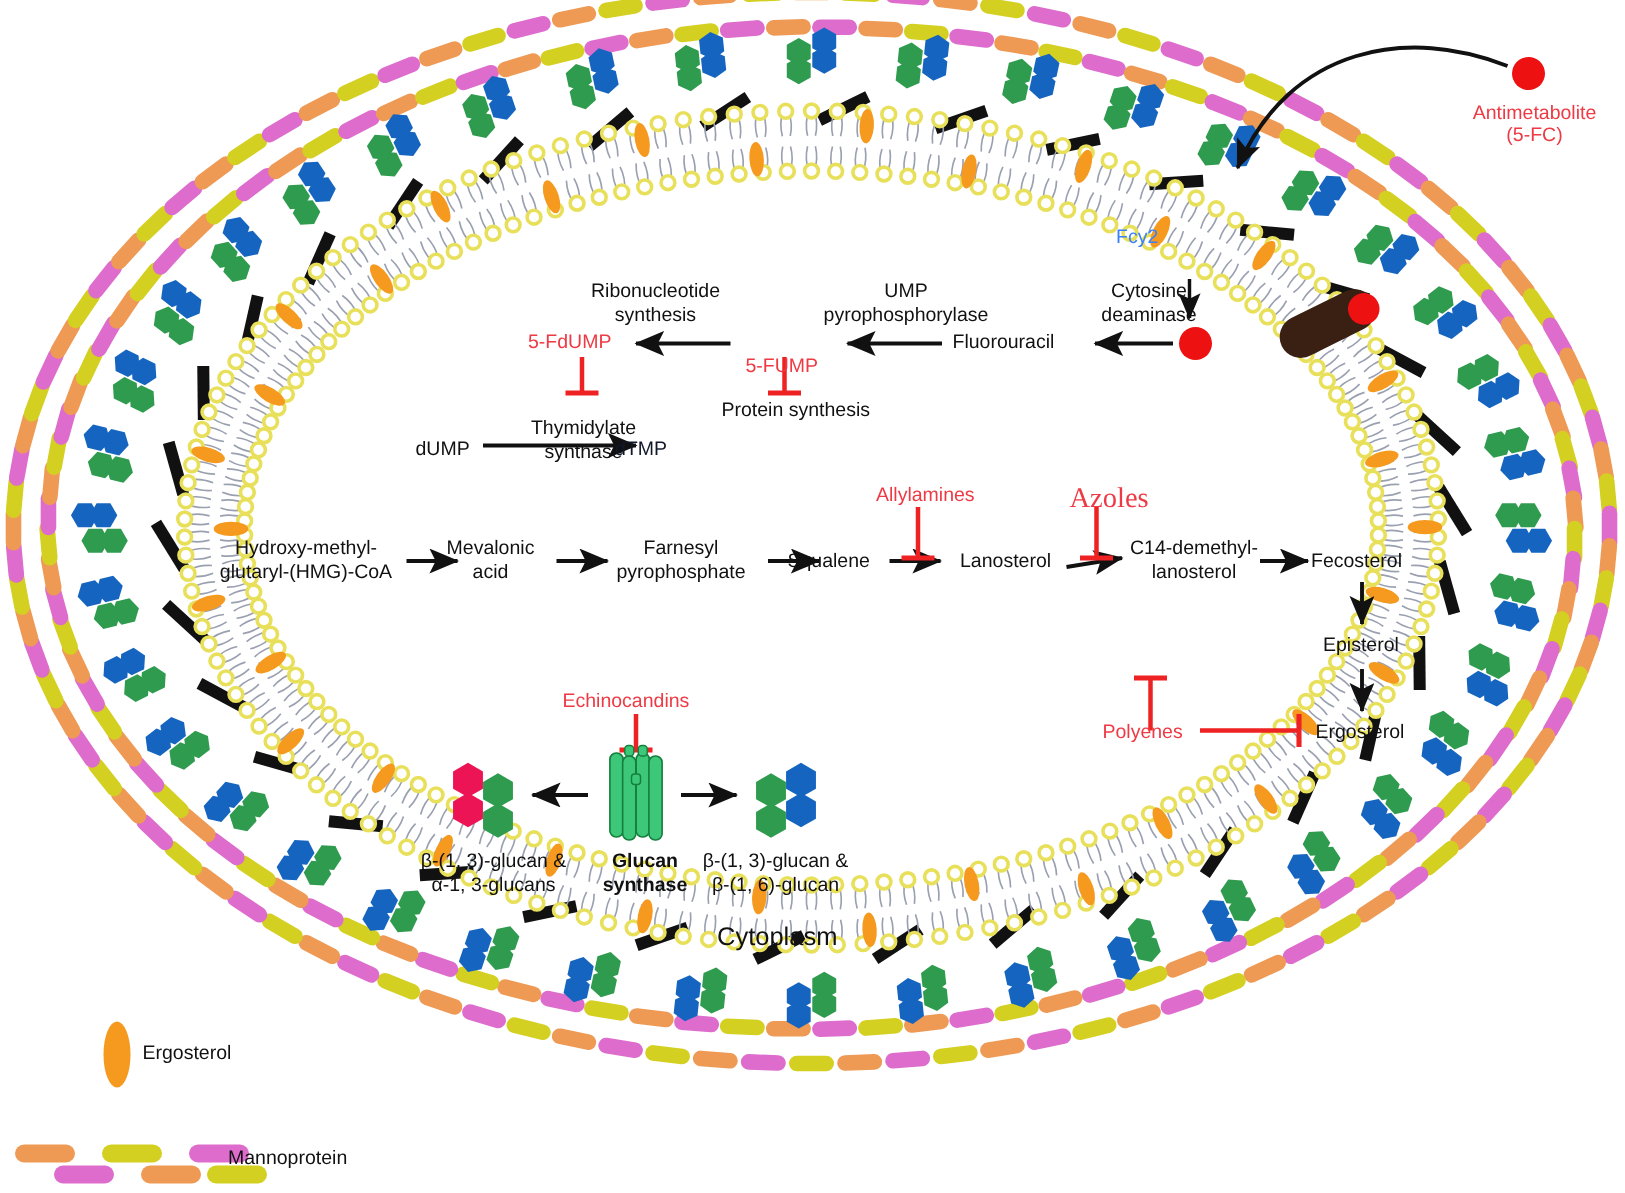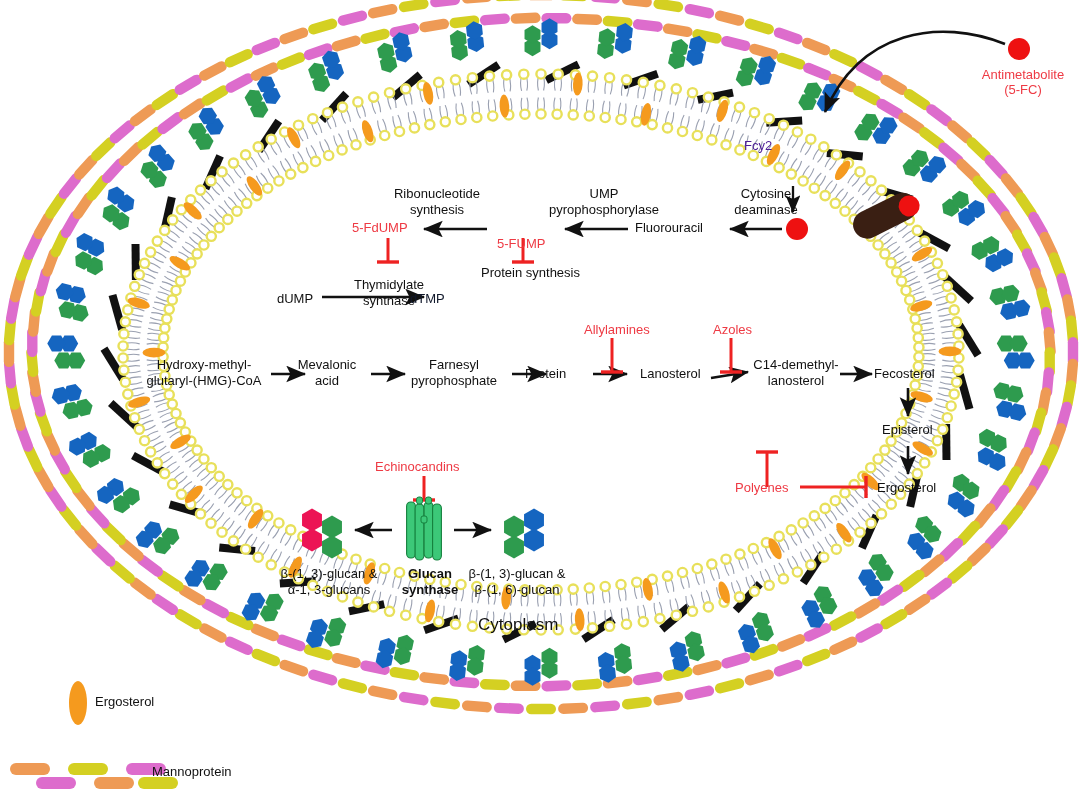--- a/index.html
+++ b/index.html
@@ -1993,21 +1993,21 @@
         <rect x="138" y="777" width="40" height="12" rx="6" fill="#d4d022"></rect>
       </g>
   </svg>
 
   <div style="position:absolute;left:968px;top:67px;width:110px;text-align:center;
               font-size:13px;color:#ee3a44;line-height:15px;">
     <div>Antimetabolite</div>
     <div>(5-FC)</div>
   </div>
 
-  <div style="position:absolute;left:744px;top:138px;font-size:13px;color:#4c1d95;">Fcy2</div>
+  <div style="position:absolute;left:744px;top:150px;font-size:13px;color:#3b82f6;">Fcy2</div>
 
   <div style="position:absolute;left:716px;top:186px;width:100px;text-align:center;
               font-size:13px;color:#111;line-height:16px;">
     <div>Cytosine</div>
     <div>deaminase</div>
   </div>
 
   <div style="position:absolute;left:529px;top:186px;width:150px;text-align:center;
               font-size:13px;color:#111;line-height:16px;">
     <div>UMP</div>
@@ -2049,39 +2049,39 @@
     <div>Mevalonic</div>
     <div>acid</div>
   </div>
 
   <div style="position:absolute;left:398px;top:357px;width:112px;text-align:center;
               font-size:13px;color:#111;line-height:16px;">
     <div>Farnesyl</div>
     <div>pyrophosphate</div>
   </div>
 
-  <div style="position:absolute;left:525px;top:366px;font-size:13px;color:#111;">Protein</div>
+  <div style="position:absolute;left:525px;top:366px;font-size:13px;color:#111;">Squalene</div>
 
   <div style="position:absolute;left:640px;top:366px;font-size:13px;color:#111;">Lanosterol</div>
 
   <div style="position:absolute;left:740px;top:357px;width:112px;text-align:center;
               font-size:13px;color:#111;line-height:16px;">
     <div>C14-demethyl-</div>
     <div>lanosterol</div>
   </div>
 
   <div style="position:absolute;left:874px;top:366px;font-size:13px;color:#111;">Fecosterol</div>
 
   <div style="position:absolute;left:882px;top:422px;font-size:13px;color:#111;">Episterol</div>
 
   <div style="position:absolute;left:877px;top:480px;font-size:13px;color:#111;">Ergosterol</div>
 
   <div style="position:absolute;left:584px;top:322px;font-size:13px;color:#ee3a44;">Allylamines</div>
 
-  <div style="position:absolute;left:713px;top:322px;font-size:13px;color:#ee3a44;">Azoles</div>
+  <div style="position:absolute;left:713px;top:322px;font-size:19px;color:#ee3a44;font-family:Liberation Serif, serif;">Azoles</div>
 
   <div style="position:absolute;left:735px;top:480px;font-size:13px;color:#ee3a44;">Polyenes</div>
 
 
   <div style="position:absolute;left:375px;top:459px;font-size:13px;color:#ee3a44;">Echinocandins</div>
 
   <div style="position:absolute;left:389px;top:566px;width:82px;text-align:center;
               font-size:13px;color:#111;line-height:16px;font-weight:bold;">
     <div>Glucan</div>
     <div>synthase</div>

